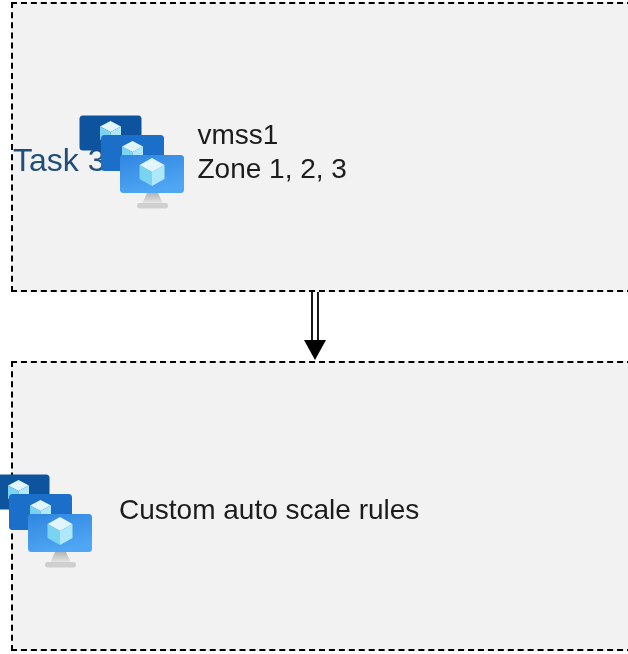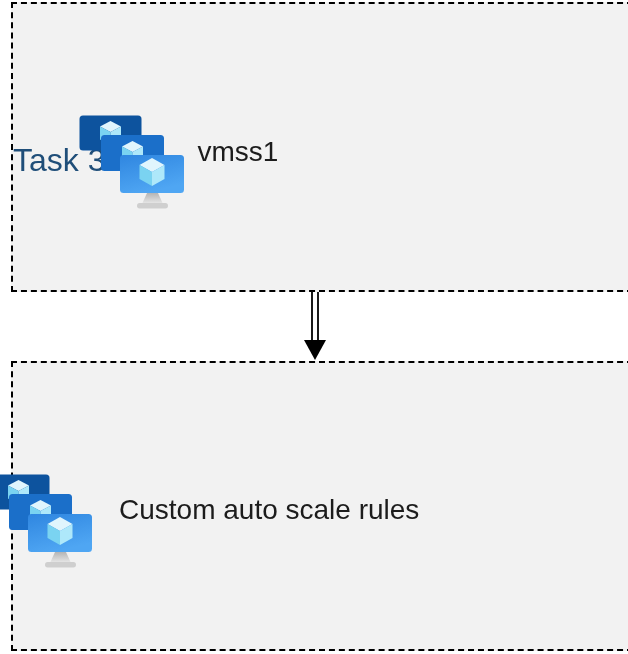--- a/index.html
+++ b/index.html
@@ -96,20 +96,21 @@
       <g>
         <polygon points="73,43 85.5,50 73,57 60.5,50" fill="#e0f5fd"></polygon>
         <polygon points="60.5,50 73,57 73,71 60.5,64" fill="#7ad3f1"></polygon>
         <polygon points="85.5,50 73,57 73,71 85.5,64" fill="#aee8fa"></polygon>
       </g>
     </g>
   </svg>
 
   <div class="panel-label label-block-top">
     <div>vmss1</div>
+    <div>Zone 1, 2, 3</div>
   </div>
 </div>
 
 <svg class="connector" viewBox="0 0 40 68" aria-hidden="true">
   <line x1="17" y1="0" x2="17" y2="49" stroke="#000000" stroke-width="1.8"></line>
   <line x1="23" y1="0" x2="23" y2="49" stroke="#000000" stroke-width="1.8"></line>
   <polygon points="20,68 9,48 31,48" fill="#000000"></polygon>
 </svg>
 
 <div class="panel panel-bottom">

